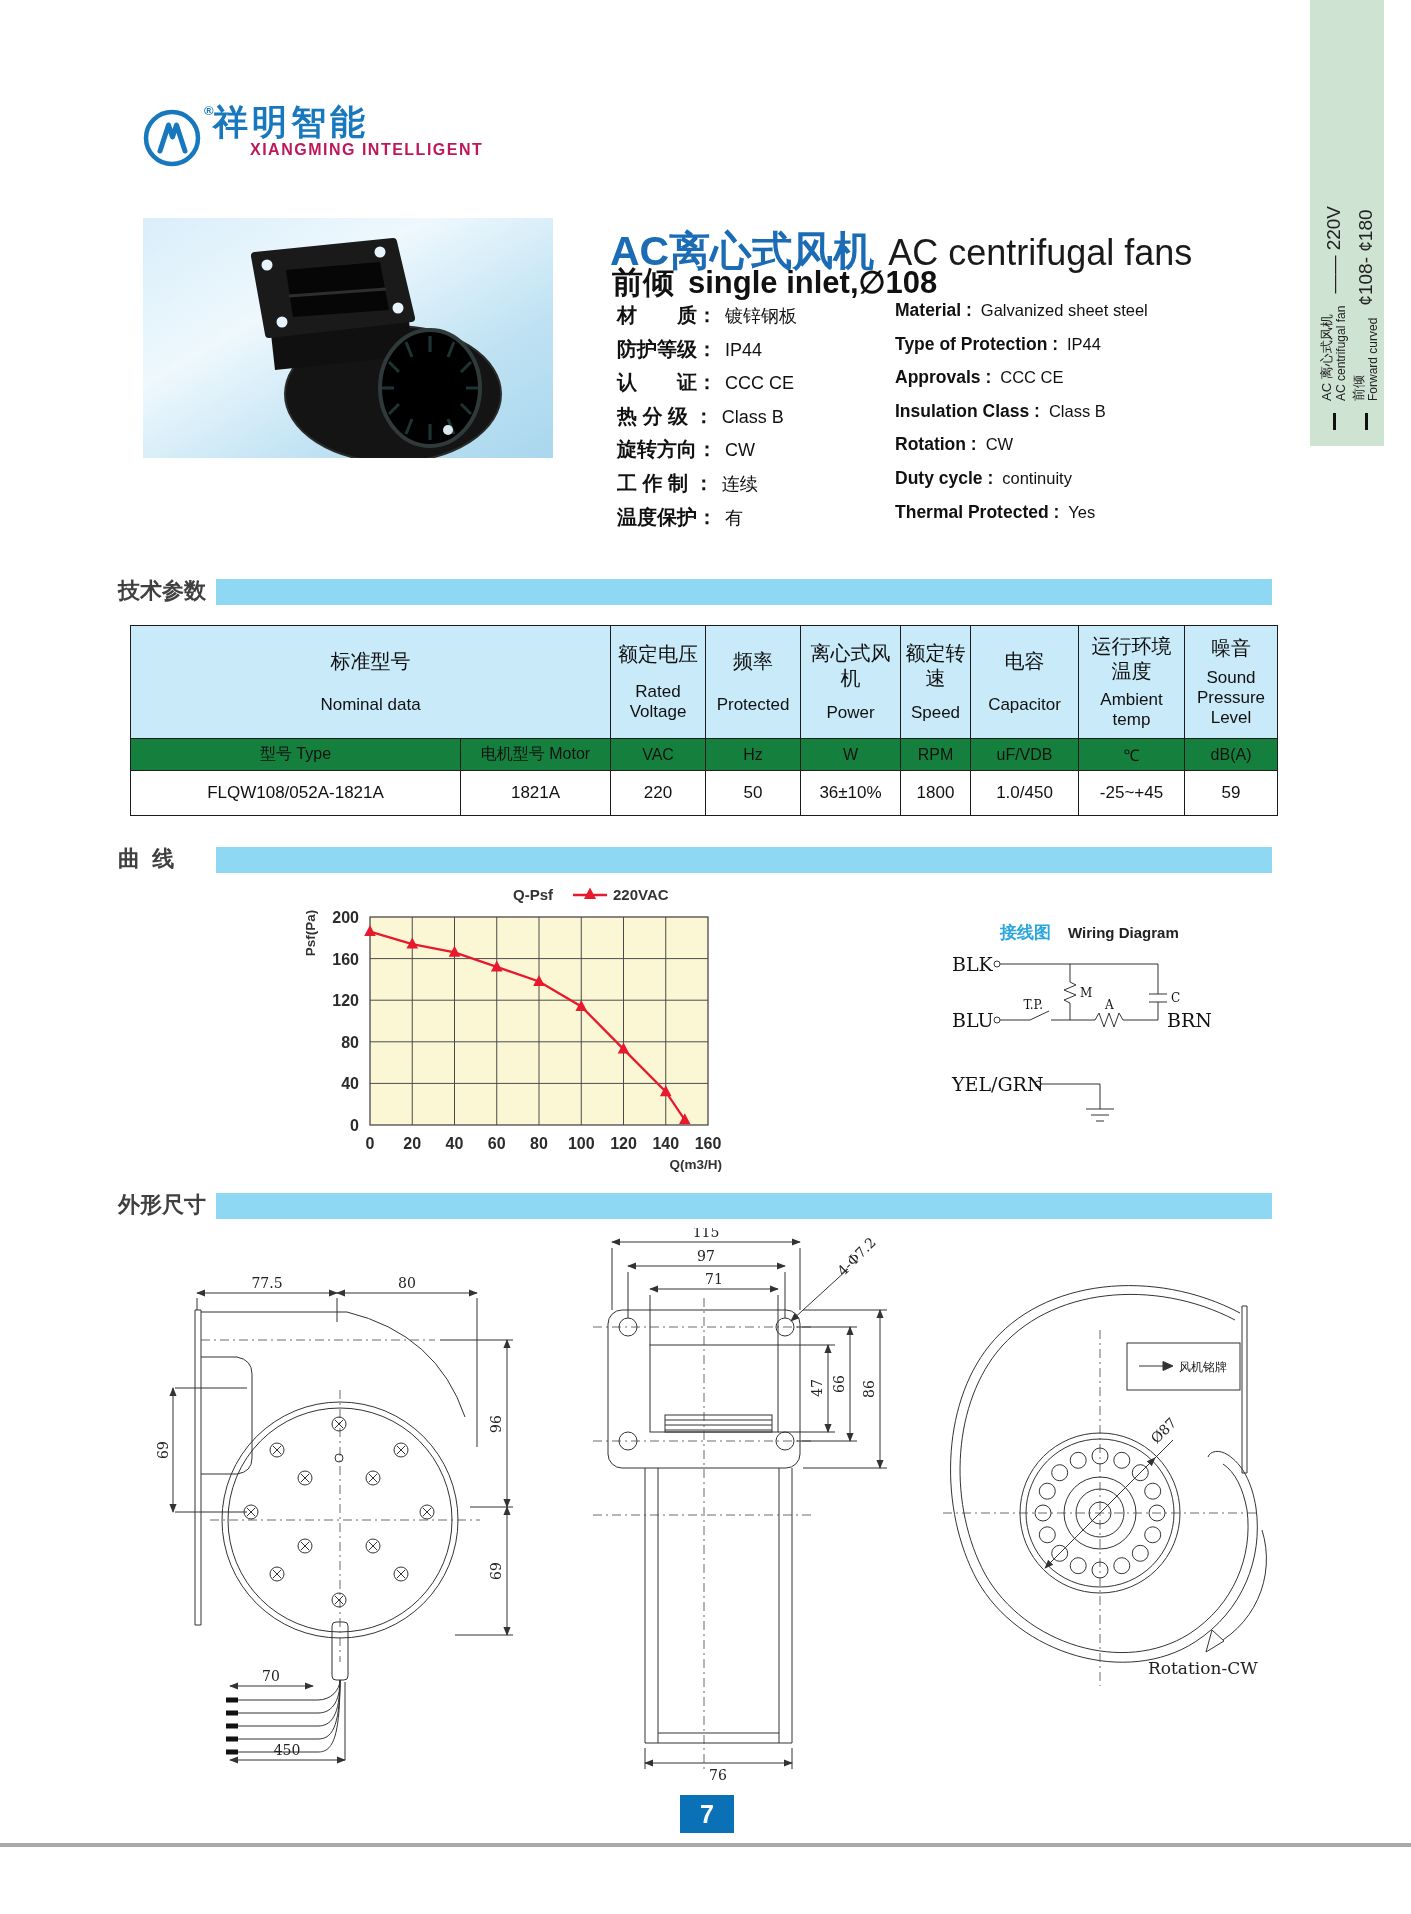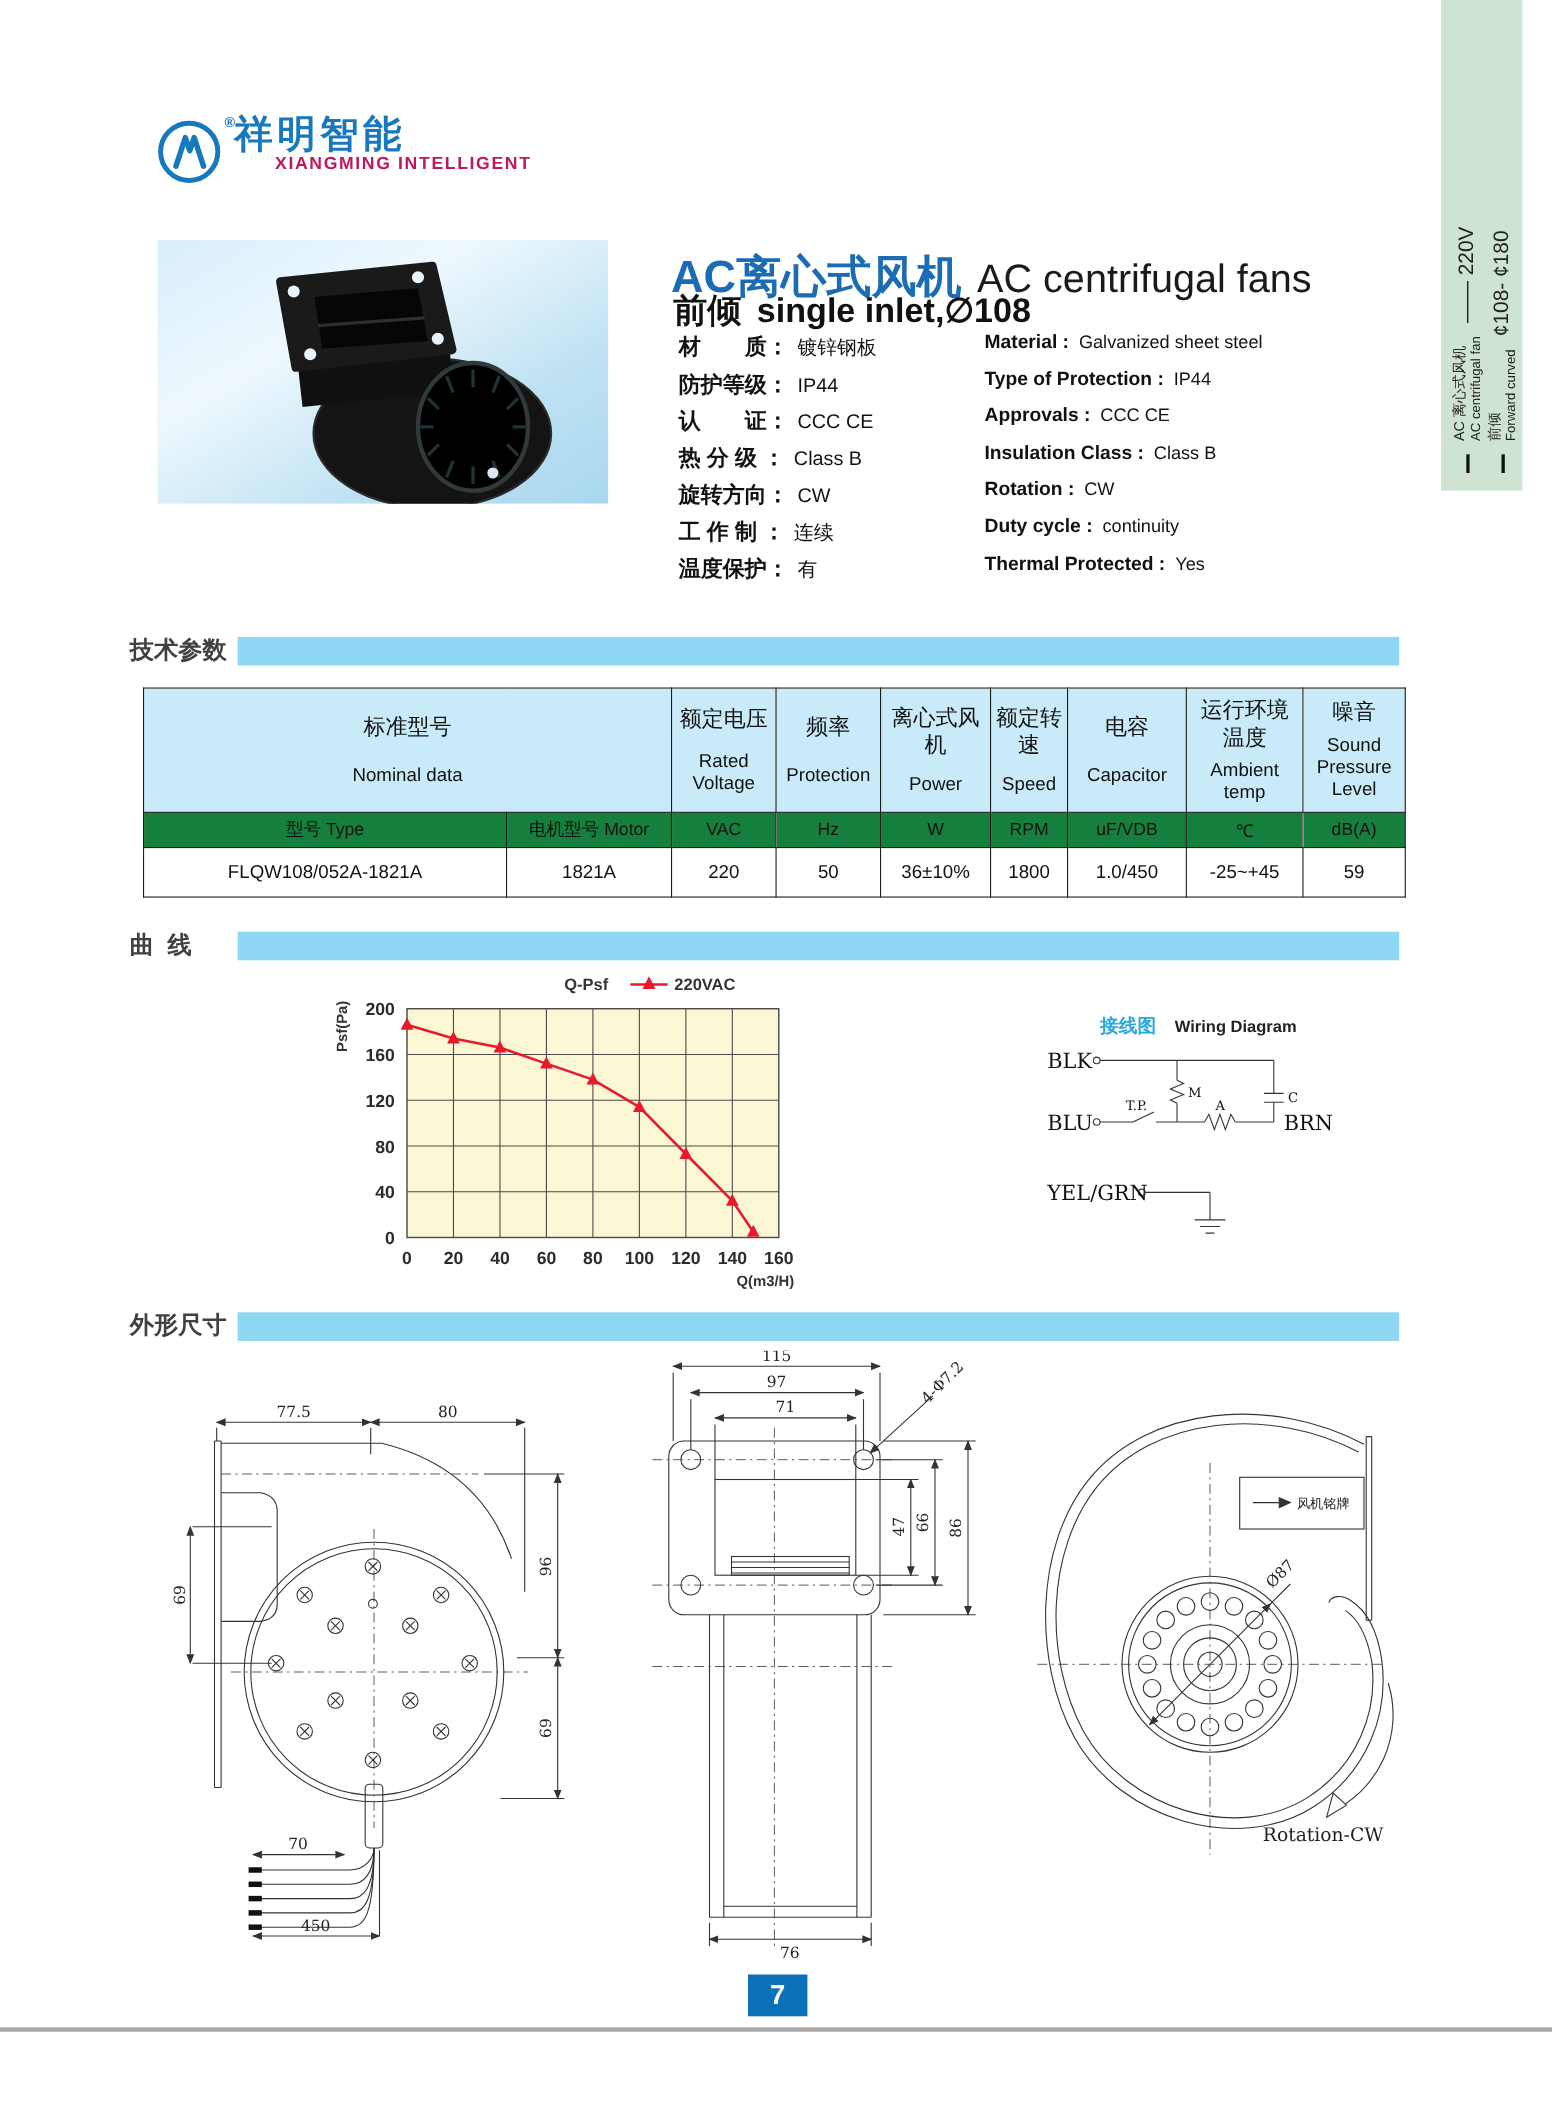--- a/index.html
+++ b/index.html
@@ -226,21 +226,21 @@
           </th>
       <th>
         <div class="cellwrap">
               <div class="h1cn">额定电压</div>
               <div class="h1en">Rated Voltage</div>
             </div>
           </th>
       <th>
         <div class="cellwrap">
               <div class="h1cn">频率</div>
-              <div class="h1en">Protection</div>
+              <div class="h1en">Protected</div>
             </div>
           </th>
       <th>
         <div class="cellwrap">
               <div class="h1cn">离心式风机</div>
               <div class="h1en">Power</div>
             </div>
           </th>
       <th>
         <div class="cellwrap">

